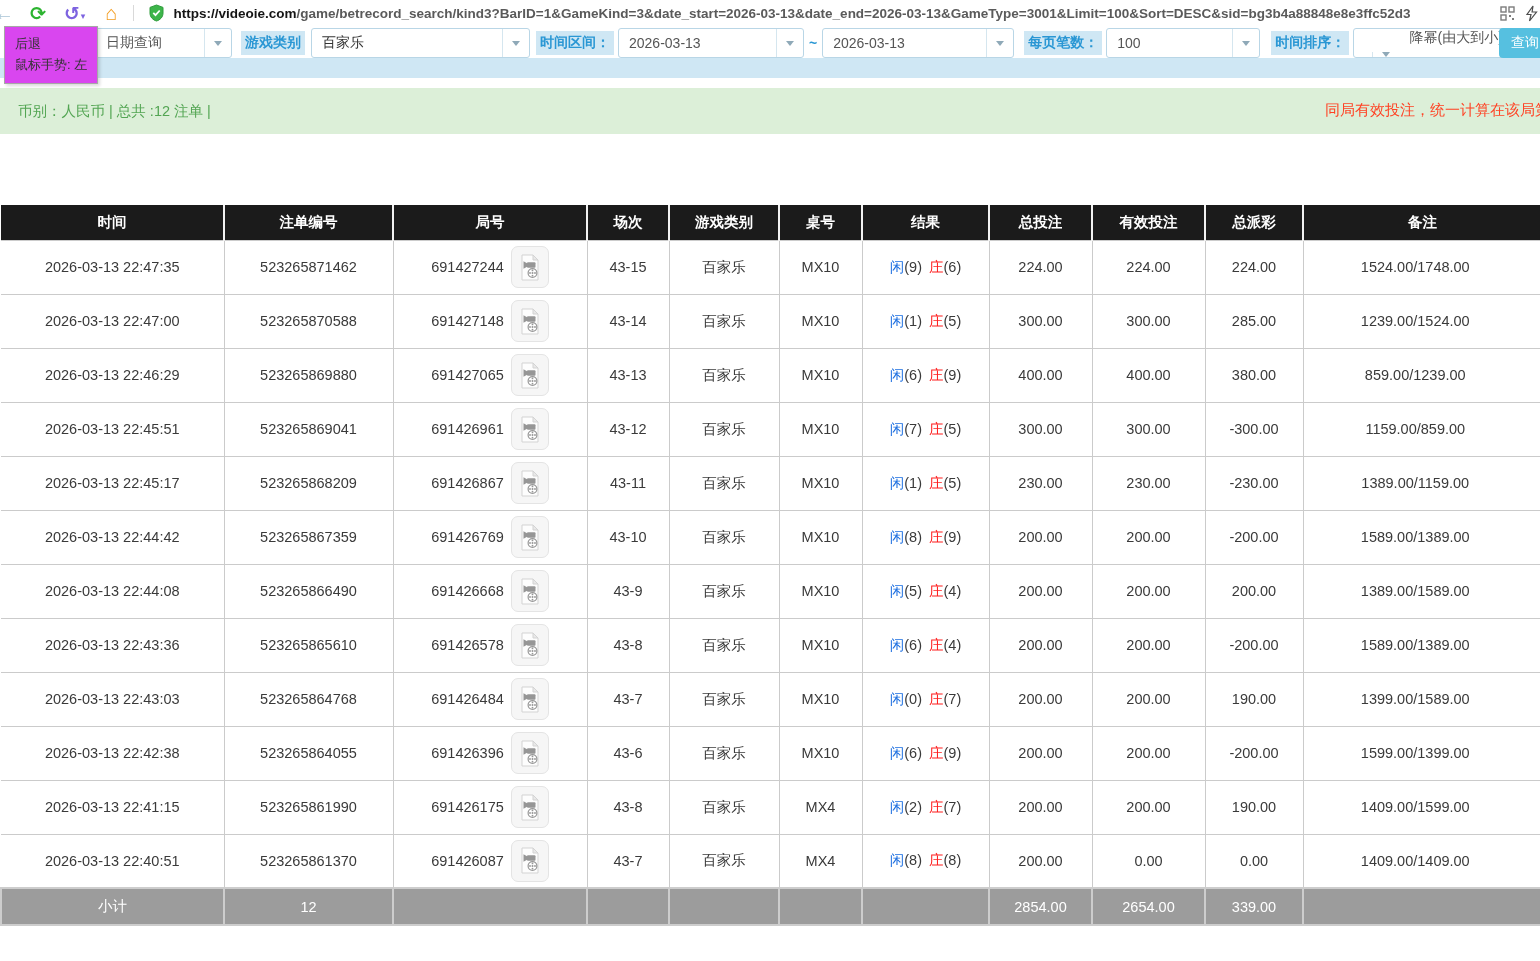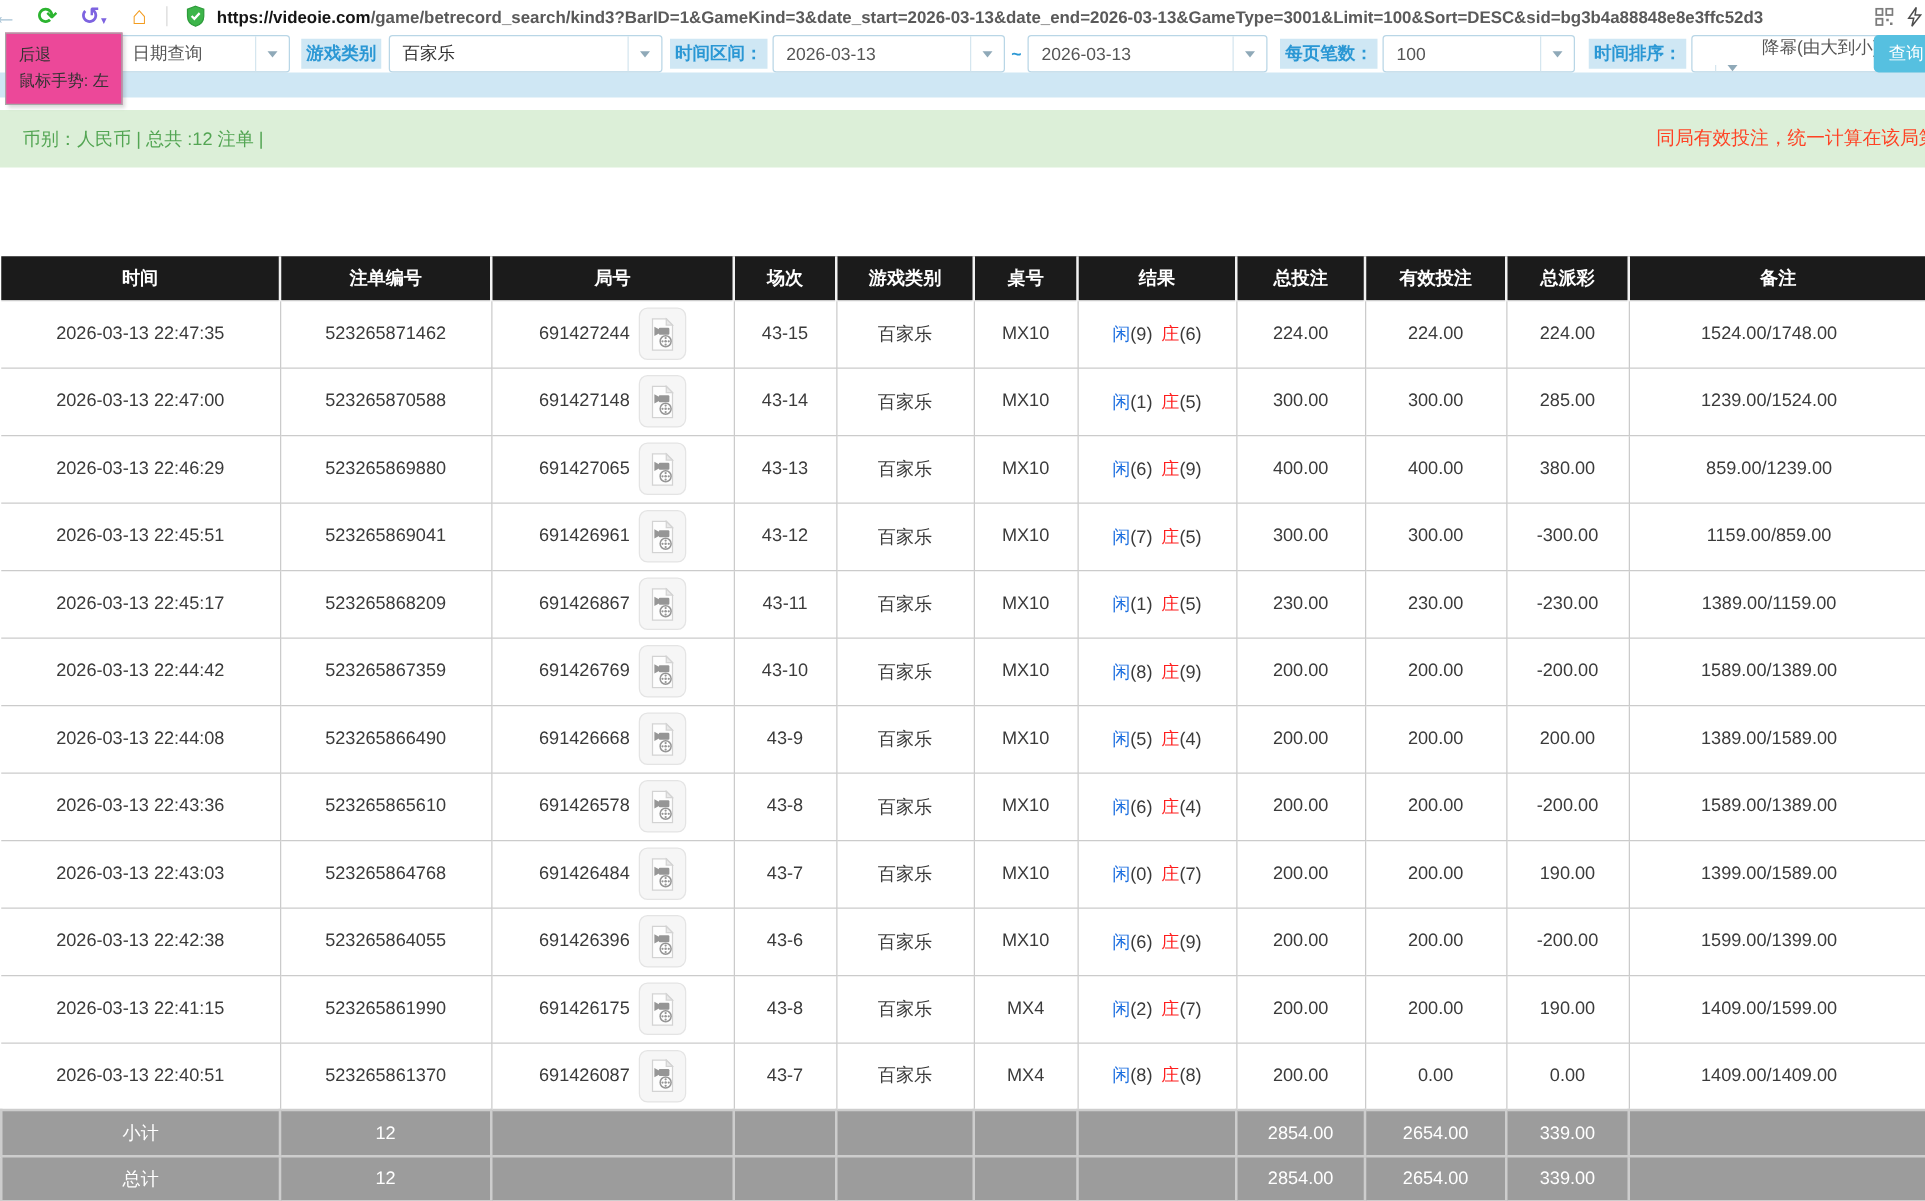--- a/index.html
+++ b/index.html
@@ -17,21 +17,21 @@
   .ico-undo-caret { color:#7d63e0; font-size:9px; margin-left:1px; margin-top:6px; }
   .ico-home { color:#f39c1f; font-size:20px; margin-left:20px; }
   .chrome-sep { width:1px; height:16px; background:#d9d9d9; margin:0 14px 0 16px; }
   .url-text { font-size:13.5px; white-space:nowrap; margin-left:8px;font-weight:bold; }
   .url-domain { color:#151515; }
   .url-path { color:#5a5a5a; }
   .chrome-right { margin-left:auto; display:flex; align-items:center; gap:10px; padding-right:2px; }
 
   
   .gesture-tooltip { position:absolute; left:4px; top:26px; z-index:30;
-    background:#ec4899; border:1px solid #a7a7a7; box-shadow:2px 2px 3px rgba(0,0,0,.15);
+    background:#d946ef; border:1px solid #a7a7a7; box-shadow:2px 2px 3px rgba(0,0,0,.15);
     padding:6px 10px 7px 10px; font-size:13px; color:#333; line-height:1.65; white-space:nowrap; }
 
   
   .filter-section { position:absolute; top:26px; left:0; width:1540px; height:52px; background:#fff; }
   .filter-strip { position:absolute; left:0; top:32px; width:1540px; height:20px; background:#cfe7f4; }
   .filter-row { position:absolute; top:2px; left:0; width:1560px; height:30px;
     display:flex; align-items:center; }
   .f-label { color:#2a97d4; font-weight:bold; font-size:14px; background:#cfe7f4;
     padding:3px 4px; white-space:nowrap; }
   .select { background:#fff; border:1px solid #b9d6e6; border-radius:3px; height:30px;
@@ -615,29 +615,16 @@
         <td></td>
         <td></td>
         <td></td>
         <td></td>
         <td></td>
         <td>2854.00</td>
         <td>2654.00</td>
         <td>339.00</td>
         <td></td>
       </tr>
-      <tr class="foot foot-2">
-        <td>总计</td>
-        <td>12</td>
-        <td></td>
-        <td></td>
-        <td></td>
-        <td></td>
-        <td></td>
-        <td>2854.00</td>
-        <td>2654.00</td>
-        <td>339.00</td>
-        <td></td>
-      </tr>
     </tbody>
   </table>
 
 </div>
 
 </body></html>

